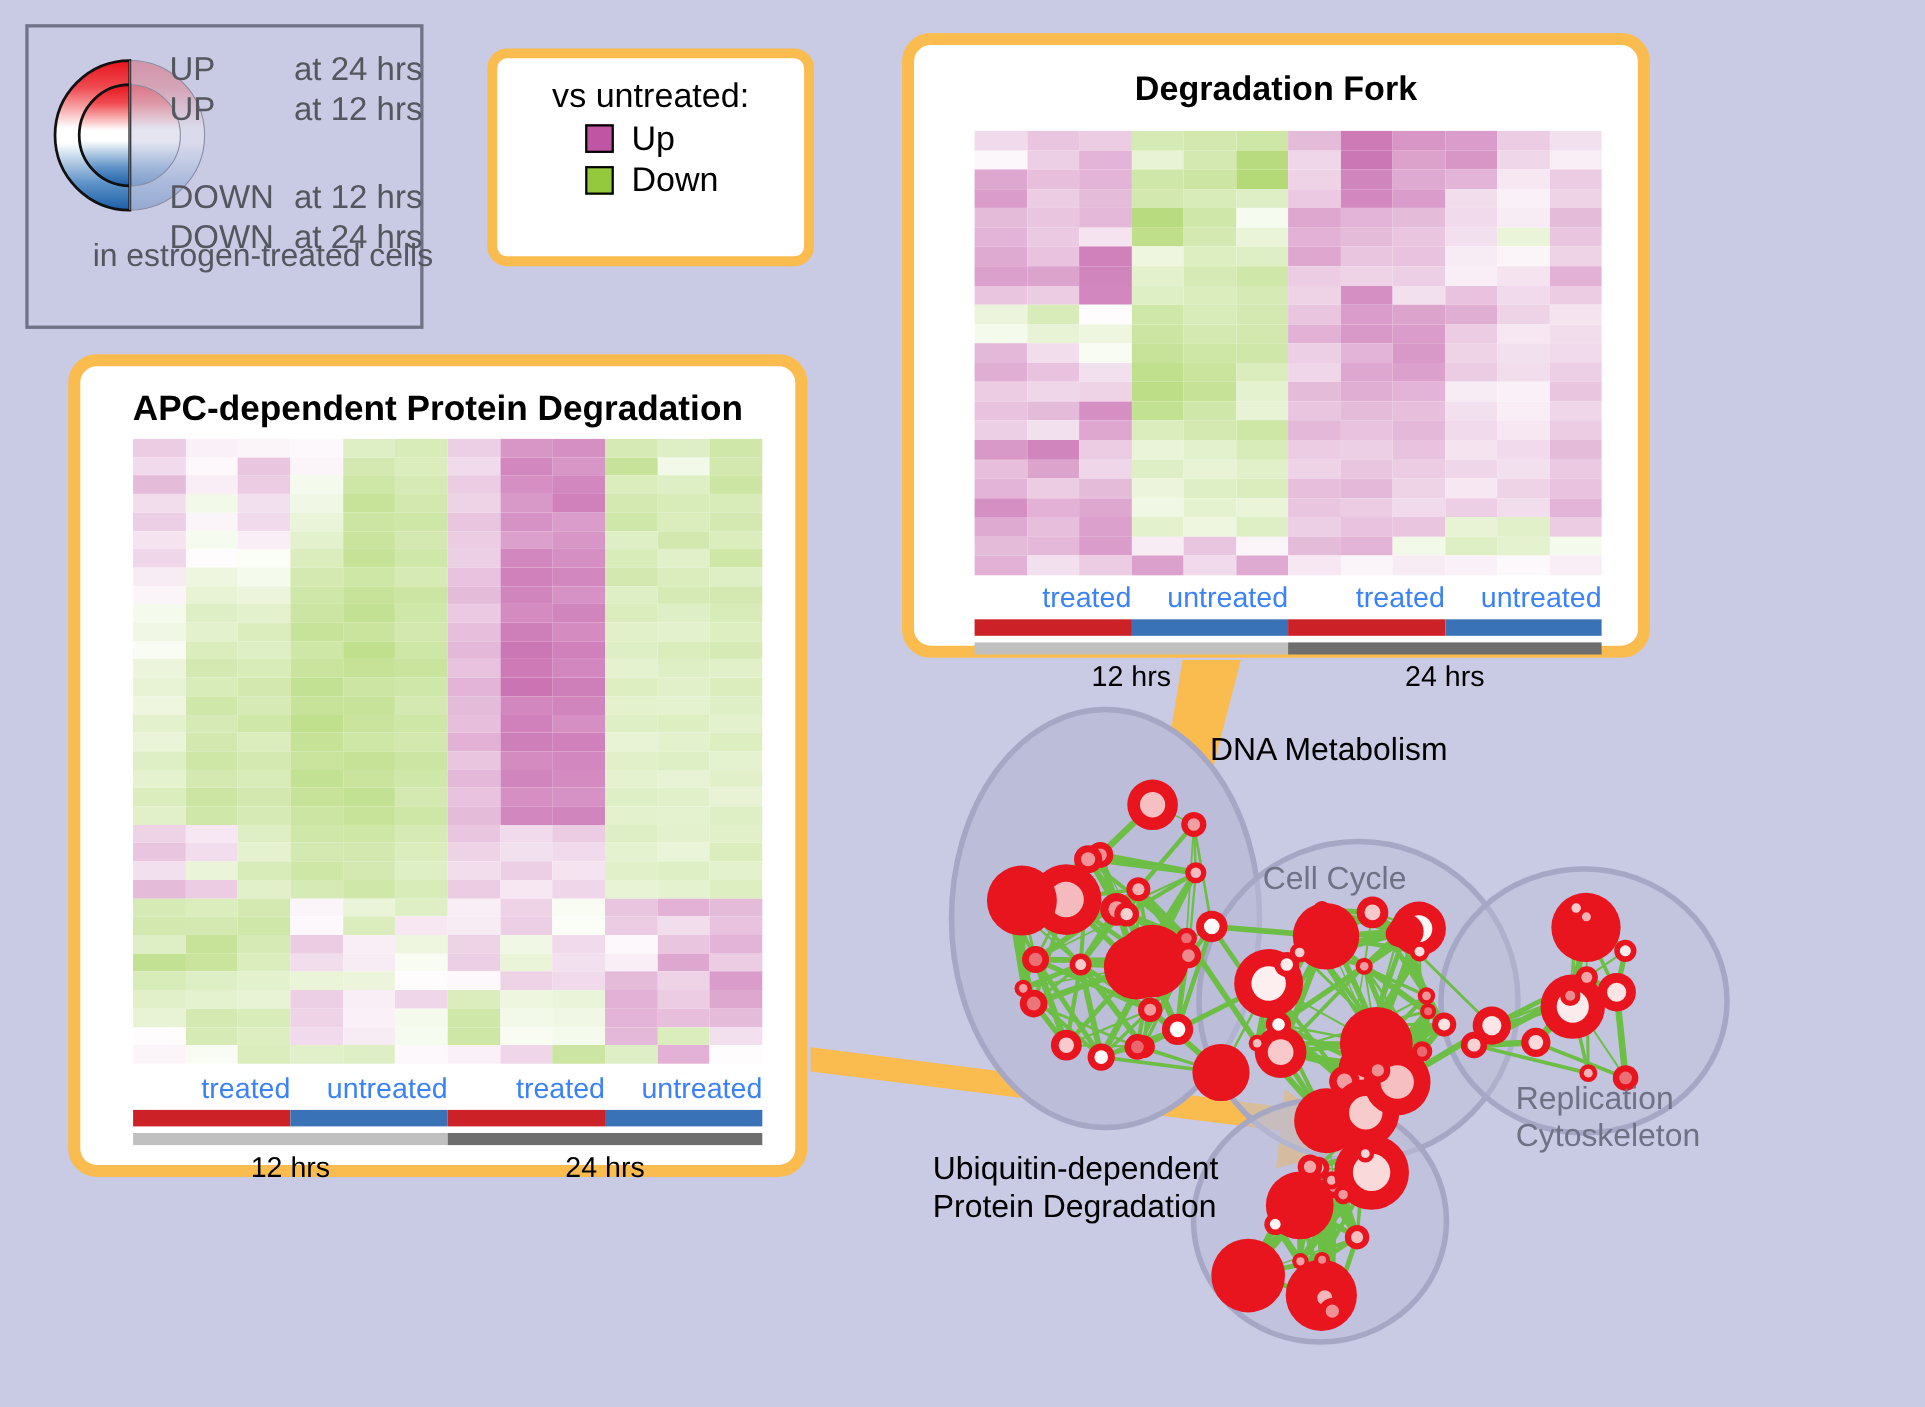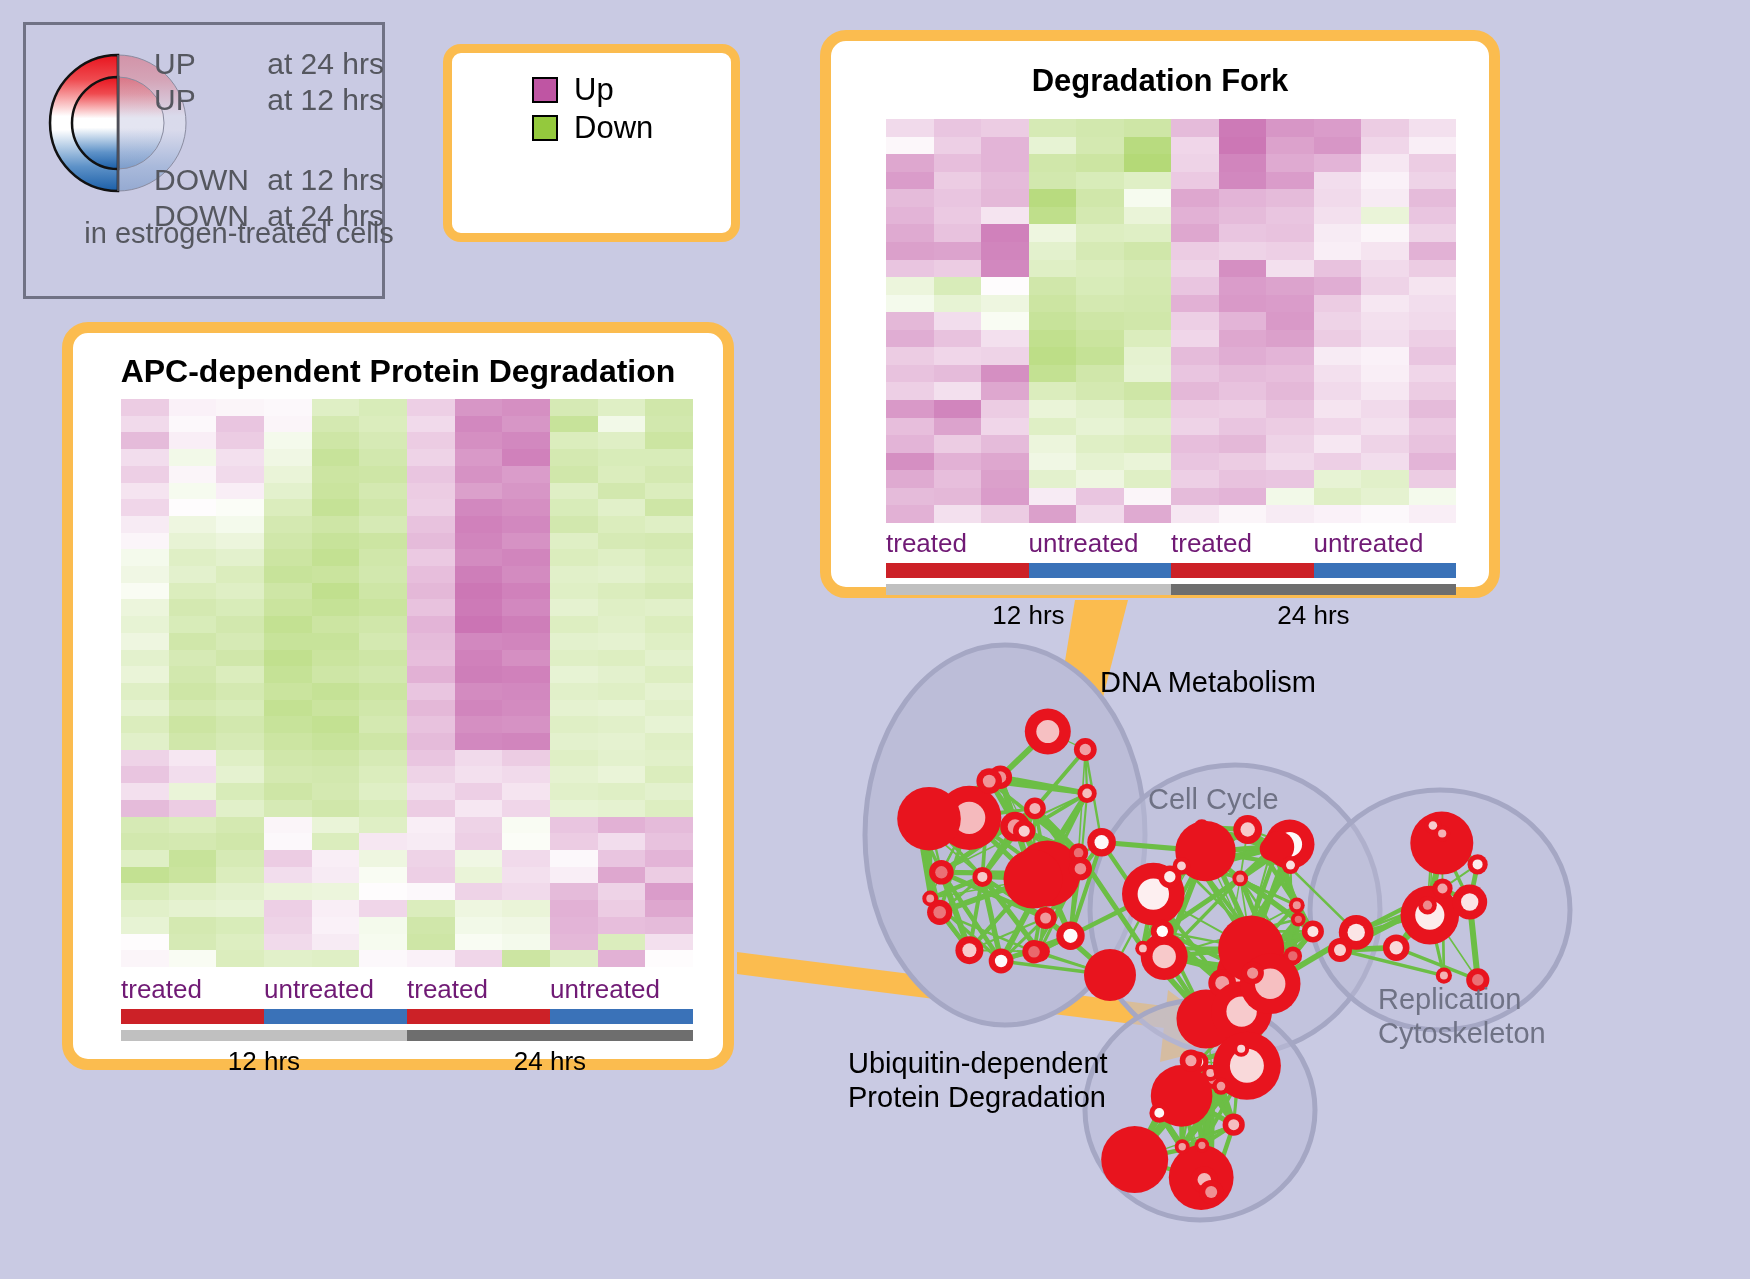--- a/index.html
+++ b/index.html
@@ -56,21 +56,21 @@
   .hm-cell{flex:1;}
 
   #rep-heatmap{position:absolute;left:55px;top:78px;width:570px;height:404px;}
   #apc-heatmap{position:absolute;left:48px;top:66px;width:572px;height:568px;}
 
   .axis-block{position:absolute;}
   #rep-axis{left:55px;top:486px;width:570px;}
   #apc-axis{left:48px;top:640px;width:572px;}
 
   .axis-names{display:flex;}
-  .axis-names div{flex:1;text-align:left;font-size:26px;color:#701a75;line-height:32px;}
+  .axis-names div{flex:1;text-align:right;font-size:26px;color:#3b82f6;line-height:32px;}
   .axis-bars{display:flex;height:15px;margin-top:4px;}
   .axis-bars div{flex:1;}
   .time-bars{display:flex;height:11px;margin-top:6px;}
   .time-bars div{flex:1;}
   .time-names{display:flex;margin-top:3px;}
   .time-names div{flex:1;text-align:center;font-size:26px;color:#000;line-height:34px;}
 
   
   #network{position:absolute;left:780px;top:620px;width:970px;height:659px;}
   #network svg{display:block;}
@@ -140,20 +140,21 @@
       </div>
     </div>
 
     <div class="key-caption">
       <div>in estrogen-treated cells</div>
     </div>
   </div>
 
   <div id="legend-card">
     <div class="lg-title">
+      <div>vs untreated:</div>
     </div>
     <div class="lg-item">
       <span class="lg-swatch" id="sw-up" style="background: rgb(191, 85, 163);"></span>
       <span class="lg-label">Up</span>
     </div>
     <div class="lg-item">
       <span class="lg-swatch" id="sw-down" style="background: rgb(148, 201, 61);"></span>
       <span class="lg-label">Down</span>
     </div>
   </div>

